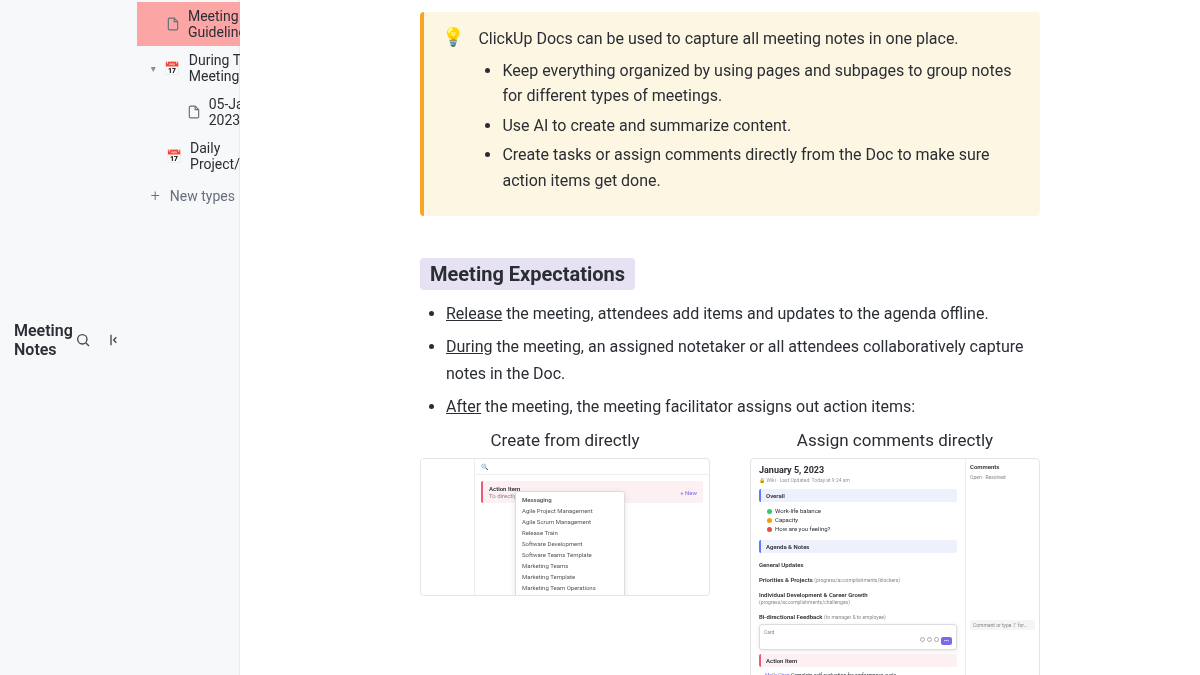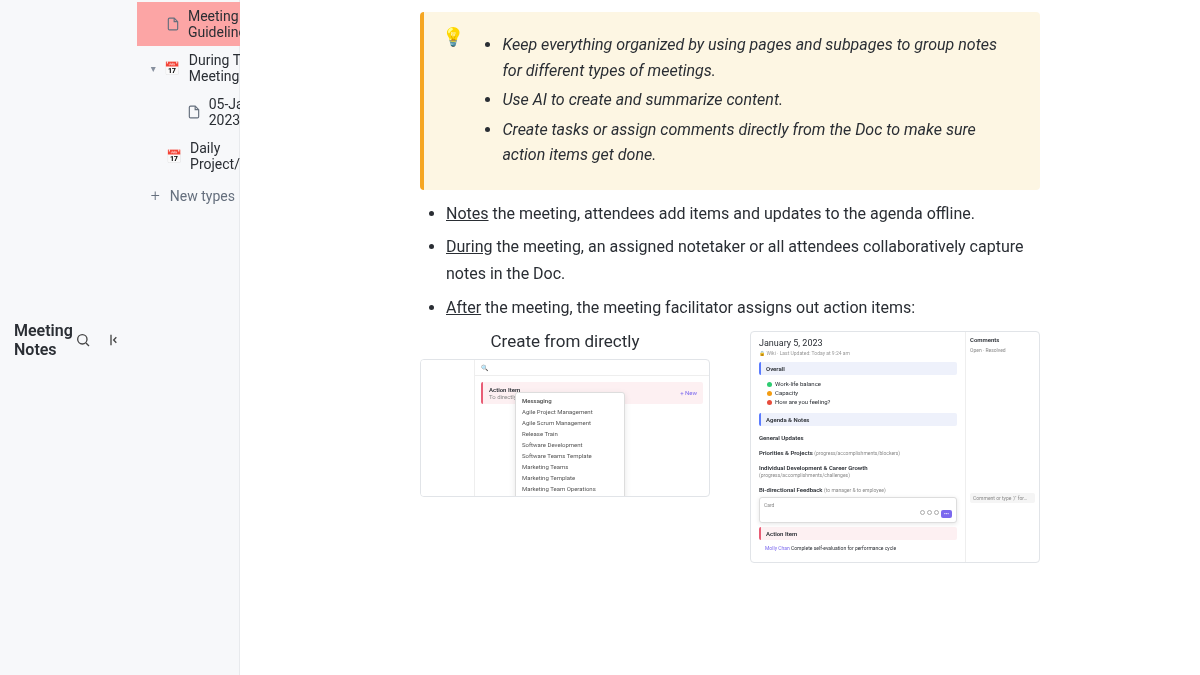--- a/index.html
+++ b/index.html
@@ -16,40 +16,40 @@
 .tree-item .icon { width: 16px; display: inline-flex; justify-content: center; color: #656f7d; font-size: 13px; }
 .tree-item .chevron { color: #87909e; font-size: 10px; width: 10px; display: inline-flex; }
 .new-page { display: flex; align-items: center; gap: 10px; padding: 8px 14px; color: #656f7d; cursor: pointer; font-size: 14px; }
 .new-page .plus { font-size: 16px; font-weight: 300; }
 .main { flex: 1; overflow-y: auto; background: #fff; }
 .content { max-width: 720px; margin: 0 auto; padding: 0 40px 60px 60px; }
 .callout { background: #fdf6e3; border-left: 4px solid #f5a623; border-radius: 4px; padding: 14px 20px 18px 18px; margin-top: 12px; display: flex; gap: 14px; }
 .callout-icon { font-size: 18px; flex-shrink: 0; }
 .callout-body { flex: 1; font-size: 16px; line-height: 1.6; }
 .callout-body ul { margin-top: 6px; padding-left: 24px; }
-.callout-body li { margin-bottom: 4px; font-style: italic; }
+.callout-body li { margin-bottom: 4px; }
 .section-heading { display: inline-block; background: #e6e1f3; border-radius: 4px; padding: 4px 10px; margin-top: 42px; font-size: 20px; font-weight: 700; }
 .expectations { margin-top: 10px; padding-left: 26px; font-size: 16px; line-height: 1.7; }
 .expectations li { margin-bottom: 6px; }
 .underline { text-decoration: underline; }
 .two-col { display: flex; gap: 40px; margin-top: 10px; }
 .col { flex: 1; display: flex; flex-direction: column; align-items: center; }
 .col-title { font-size: 17px; color: #2a2e34; margin-bottom: 8px; }
 .thumb { width: 290px; border: 1px solid #e1e4e8; border-radius: 4px; background: #fff; font-size: 7px; color: #2a2e34; overflow: hidden; }
 .thumb-a { height: 138px; display: flex; }
 .thumb-a-left { width: 54px; background: #fff; border-right: 1px solid #eee; }
 .thumb-a-main { flex: 1; position: relative; }
 .thumb-a-header { padding: 4px 6px; border-bottom: 1px solid #eee; color: #888; font-size: 6px; }
 .thumb-a-row { margin: 6px 6px 0 6px; padding: 4px 6px; border-left: 2px solid #e85d75; background: #fdf0f2; font-size: 6px; border-radius: 2px; display: flex; justify-content: space-between; align-items: center; }
 .thumb-a-drop { position: absolute; top: 32px; left: 40px; width: 110px; background: #fff; border: 1px solid #ddd; border-radius: 3px; box-shadow: 0 2px 6px rgba(0,0,0,0.1); padding: 2px 0; }
 .thumb-a-drop-item { padding: 2px 6px; font-size: 6px; color: #555; }
 .thumb-b { height: 232px; display: flex; }
 .thumb-b-main { flex: 1; padding: 6px 8px; }
 .thumb-b-side { width: 74px; border-left: 1px solid #eee; padding: 4px; }
-.thumb-b .date { font-size: 9px; font-weight: 400; margin-bottom: 2px; }
+.thumb-b .date { font-size: 9px; font-weight: 700; margin-bottom: 2px; }
 .thumb-b .meta { font-size: 5px; color: #999; margin-bottom: 6px; }
 .thumb-b .blk { border-left: 2px solid #5b7cff; padding: 3px 5px; border-radius: 2px; margin-bottom: 5px; font-size: 6px; font-weight: 600; }
 .thumb-b .blk.hl { background: #eef1fb; }
 .thumb-b .dot-row { font-size: 6px; margin-bottom: 2px; padding-left: 8px; }
 .thumb-b .dot-row span.d { display: inline-block; width: 5px; height: 5px; border-radius: 50%; margin-right: 3px; vertical-align: middle; }
 .thumb-b .sec { font-size: 6px; font-weight: 600; margin: 8px 0 2px 0; }
 .thumb-b .sec small { font-weight: 400; color: #888; }
 .thumb-b .popup { position: relative; margin-top: 4px; background: #fff; border: 1px solid #ddd; border-radius: 3px; padding: 4px; box-shadow: 0 1px 4px rgba(0,0,0,0.1); }
 .thumb-b .tiny { font-size: 5px; color: #888; }
 .thumb-b-side .stitle { font-size: 6px; font-weight: 600; margin-bottom: 4px; }
@@ -114,30 +114,32 @@
       <span>New types</span>
     </div>
   </div>
 </div>
 
 <div class="main">
   <div class="content">
     <div class="callout">
       <div class="callout-icon">💡</div>
       <div class="callout-body">
+        <div>ClickUp Docs can be used to capture all meeting notes in one place.</div>
         <ul>
           <li>Keep everything organized by using pages and subpages to group notes for different types of meetings.</li>
           <li>Use AI to create and summarize content.</li>
           <li>Create tasks or assign comments directly from the Doc to make sure action items get done.</li>
         </ul>
       </div>
     </div>
 
+    <h2 class="section-heading">Meeting Expectations</h2>
     <ul class="expectations">
-      <li><span class="underline">Notes</span><span> the meeting, attendees add items and updates to the agenda offline.</span></li>
+      <li><span class="underline">Release</span><span> the meeting, attendees add items and updates to the agenda offline.</span></li>
       <li><span class="underline">During</span><span> the meeting, an assigned notetaker or all attendees collaboratively capture notes in the Doc.</span></li>
       <li><span class="underline">After</span><span> the meeting, the meeting facilitator assigns out action items:</span></li>
     </ul>
 
     <div class="two-col">
       <div class="col">
         <div class="col-title">Create from directly</div>
         <div class="thumb thumb-a">
           <div class="thumb-a-left"></div>
           <div class="thumb-a-main">
@@ -159,20 +161,21 @@
               <div class="thumb-a-drop-item">Marketing Teams</div>
               <div class="thumb-a-drop-item">Marketing Template</div>
               <div class="thumb-a-drop-item">Marketing Team Operations</div>
               <div class="thumb-a-drop-item">Agency Management</div>
 
             </div>
           </div>
         </div>
       </div>
       <div class="col">
+        <div class="col-title">Assign comments directly</div>
         <div class="thumb thumb-b">
           <div class="thumb-b-main">
             <div class="date">January 5, 2023</div>
             <div class="meta">🔒 Wiki · Last Updated: Today at 9:24 am</div>
             <div class="blk hl">Overall</div>
             <div class="dot-row"><span class="d" style="background:#2ecc71"></span><span>Work-life balance</span></div>
             <div class="dot-row"><span class="d" style="background:#f39c12"></span><span>Capacity</span></div>
             <div class="dot-row"><span class="d" style="background:#e74c3c"></span><span>How are you feeling?</span></div>
             <div class="blk hl" style="margin-top:8px">Agenda &amp; Notes</div>
             <div class="sec">General Updates</div>

